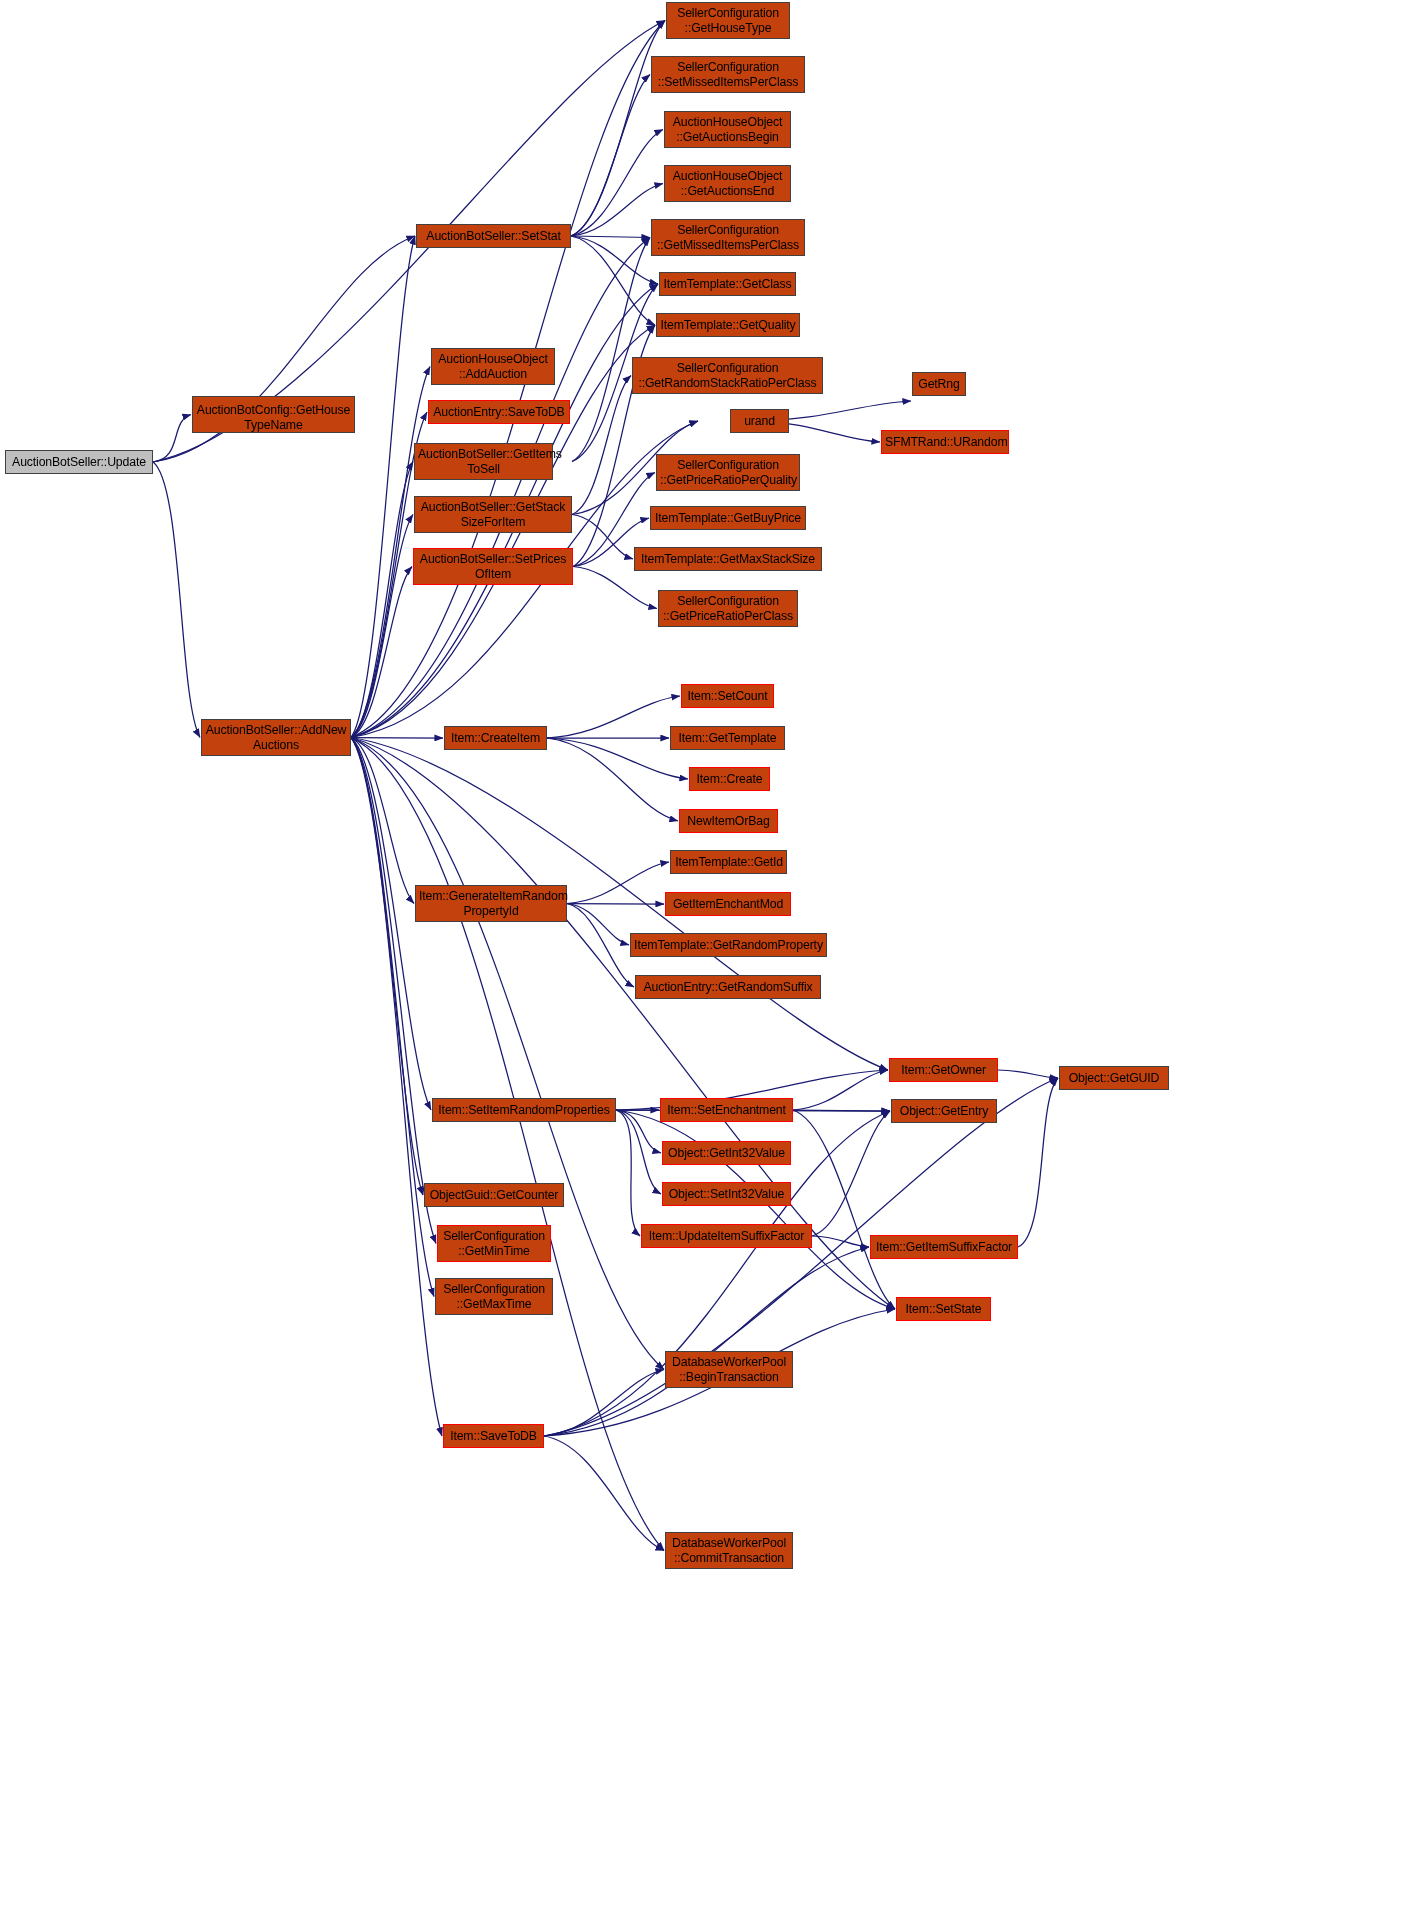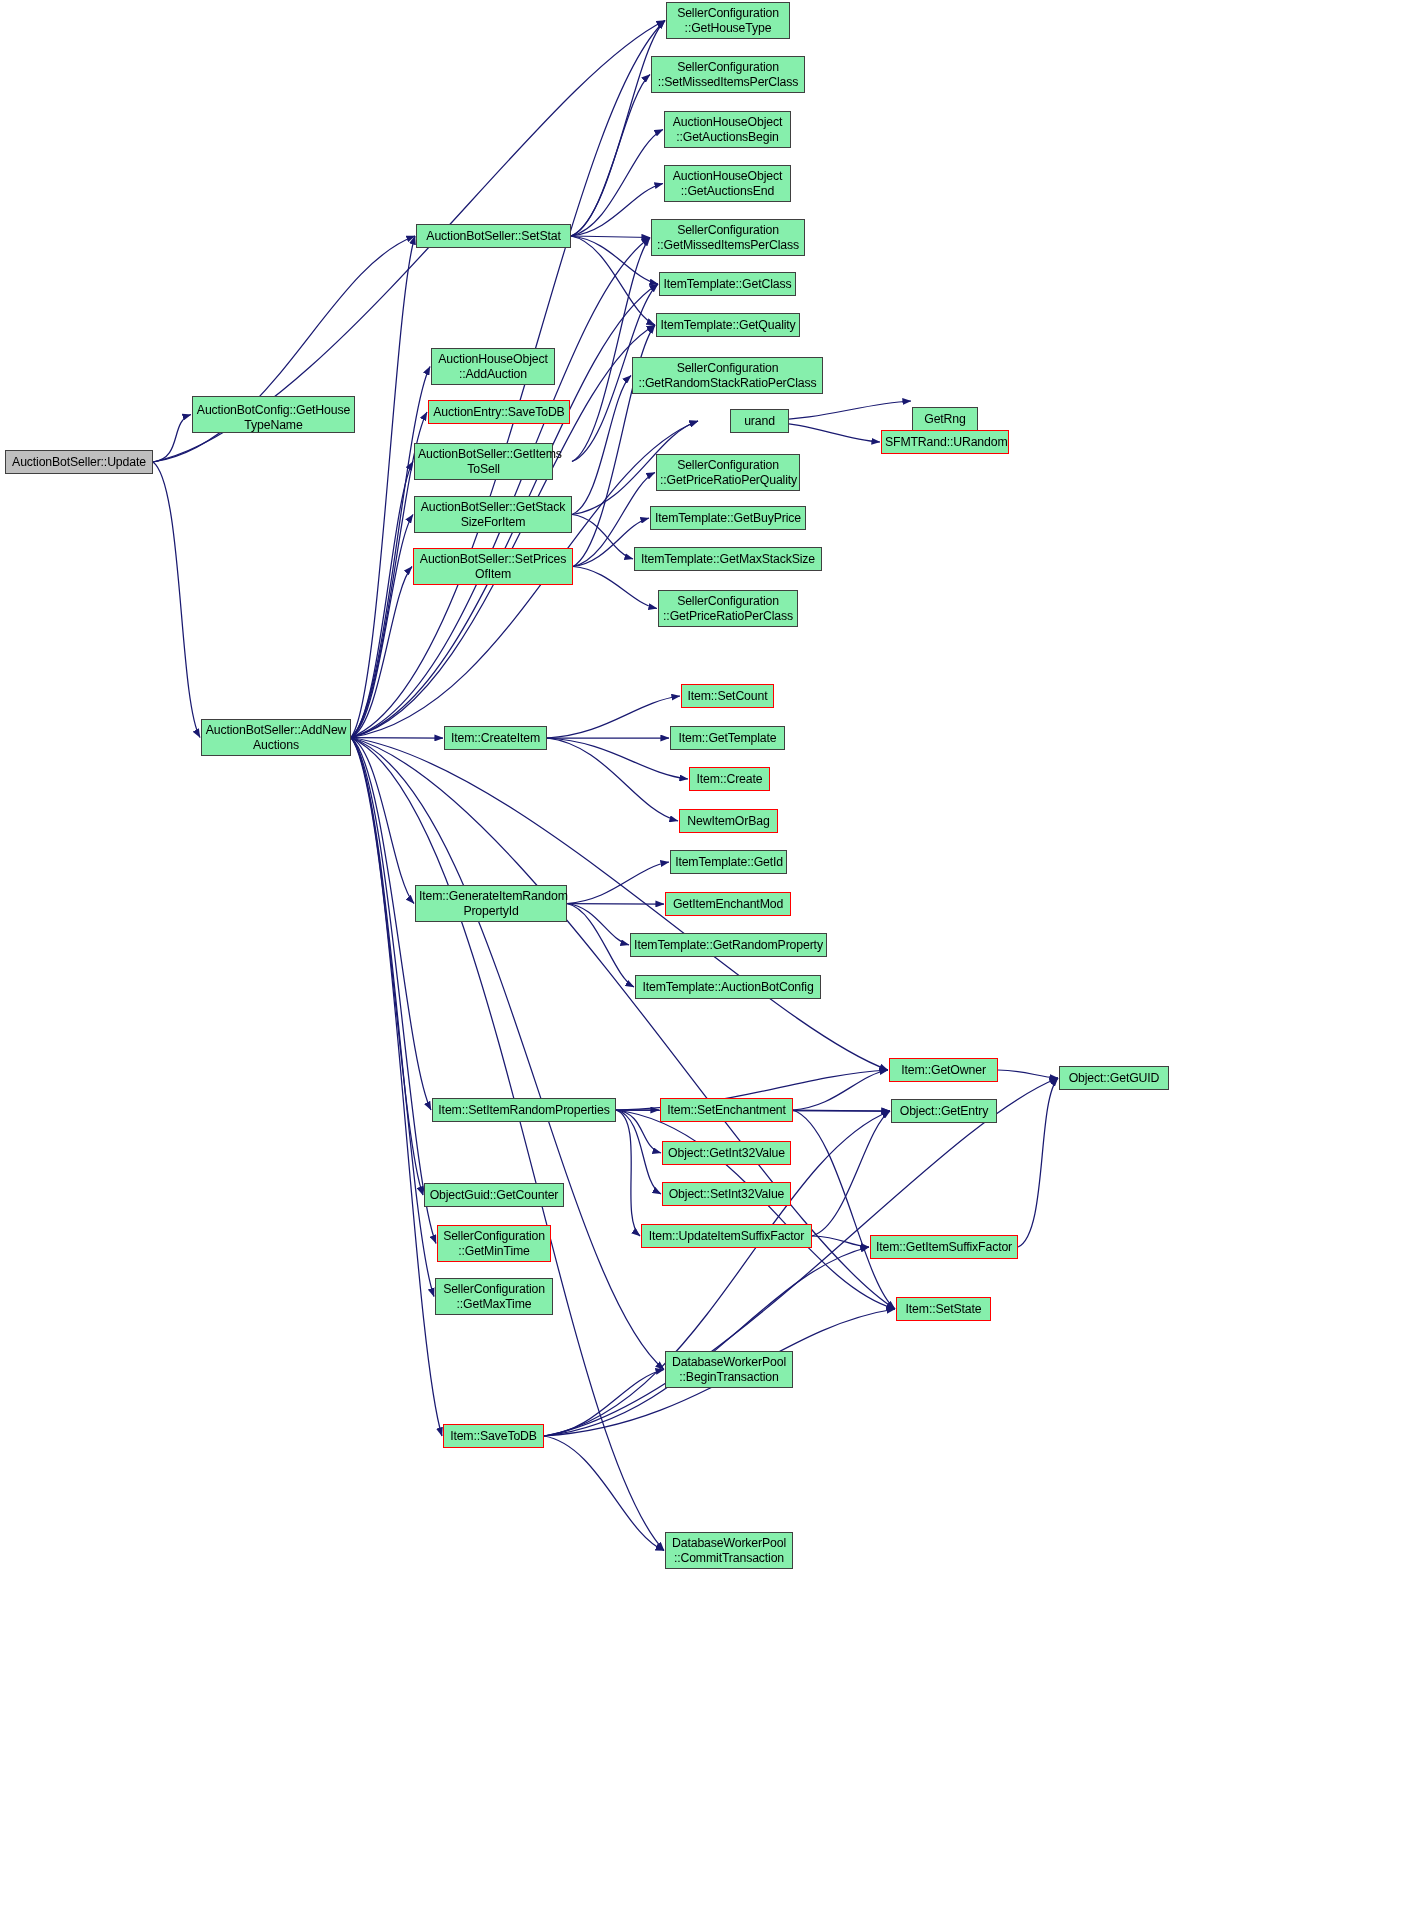--- a/index.html
+++ b/index.html
@@ -23,21 +23,21 @@
     height: 1913px;
     pointer-events: none;
   }
   .node {
     position: absolute;
     box-sizing: border-box;
     display: flex;
     align-items: center;
     justify-content: center;
     text-align: center;
-    background: #86efac;
+    background: #c2410c;
     border: 1px solid #404040;
     font-size: 12.3px;
     line-height: 14.5px;
     color: #000000;
     letter-spacing: -0.15px;
     padding: 0 3px;
     white-space: pre-line;
     z-index: 5;
   }
   .node.red {
@@ -162,39 +162,39 @@
 ::GetAuctionsBegin</span></div>
       <div class="node" style="left: 664px; top: 165px; width: 127px; height: 37px;"><span class="lbl">AuctionHouseObject
 ::GetAuctionsEnd</span></div>
       <div class="node" style="left: 651px; top: 219px; width: 154px; height: 37px;"><span class="lbl">SellerConfiguration
 ::GetMissedItemsPerClass</span></div>
       <div class="node" style="left: 659px; top: 272px; width: 137px; height: 24px;"><span class="lbl">ItemTemplate::GetClass</span></div>
       <div class="node" style="left: 656px; top: 313px; width: 144px; height: 24px;"><span class="lbl">ItemTemplate::GetQuality</span></div>
       <div class="node" style="left: 632px; top: 357px; width: 191px; height: 37px;"><span class="lbl">SellerConfiguration
 ::GetRandomStackRatioPerClass</span></div>
       <div class="node" style="left: 730px; top: 409px; width: 59px; height: 24px;"><span class="lbl">urand</span></div>
-      <div class="node" style="left: 912px; top: 407px; width: 66px; height: 24px;"><span class="lbl">GetRng</span></div>
+      <div class="node" style="left: 912px; top: 372px; width: 54px; height: 24px;"><span class="lbl">GetRng</span></div>
       <div class="node red" style="left: 881px; top: 430px; width: 128px; height: 24px;"><span class="lbl">SFMTRand::URandom</span></div>
       <div class="node" style="left: 656px; top: 454px; width: 144px; height: 37px;"><span class="lbl">SellerConfiguration
 ::GetPriceRatioPerQuality</span></div>
       <div class="node" style="left: 650px; top: 506px; width: 156px; height: 24px;"><span class="lbl">ItemTemplate::GetBuyPrice</span></div>
       <div class="node" style="left: 634px; top: 547px; width: 188px; height: 24px;"><span class="lbl">ItemTemplate::GetMaxStackSize</span></div>
       <div class="node" style="left: 658px; top: 590px; width: 140px; height: 37px;"><span class="lbl">SellerConfiguration
 ::GetPriceRatioPerClass</span></div>
       <div class="node" style="left: 444px; top: 726px; width: 103px; height: 24px;"><span class="lbl">Item::CreateItem</span></div>
       <div class="node red" style="left: 681px; top: 684px; width: 93px; height: 24px;"><span class="lbl">Item::SetCount</span></div>
       <div class="node" style="left: 670px; top: 726px; width: 115px; height: 24px;"><span class="lbl">Item::GetTemplate</span></div>
       <div class="node red" style="left: 689px; top: 767px; width: 81px; height: 24px;"><span class="lbl">Item::Create</span></div>
       <div class="node red" style="left: 679px; top: 809px; width: 99px; height: 24px;"><span class="lbl">NewItemOrBag</span></div>
       <div class="node" style="left: 415px; top: 885px; width: 152px; height: 37px;"><span class="lbl">Item::GenerateItemRandom
 PropertyId</span></div>
       <div class="node" style="left: 670px; top: 850px; width: 117px; height: 24px; text-align: right;"><span class="lbl">ItemTemplate::GetId</span></div>
       <div class="node red" style="left: 665px; top: 892px; width: 126px; height: 24px;"><span class="lbl">GetItemEnchantMod</span></div>
       <div class="node" style="left: 630px; top: 933px; width: 197px; height: 24px;"><span class="lbl">ItemTemplate::GetRandomProperty</span></div>
-      <div class="node" style="left: 635px; top: 975px; width: 186px; height: 24px;"><span class="lbl">ItemTemplate::AuctionBotConfig</span></div>
+      <div class="node" style="left: 635px; top: 975px; width: 186px; height: 24px;"><span class="lbl">AuctionEntry::GetRandomSuffix</span></div>
       <div class="node" style="left: 432px; top: 1098px; width: 184px; height: 24px;"><span class="lbl">Item::SetItemRandomProperties</span></div>
       <div class="node red" style="left: 660px; top: 1098px; width: 133px; height: 24px;"><span class="lbl">Item::SetEnchantment</span></div>
       <div class="node red" style="left: 662px; top: 1141px; width: 129px; height: 24px;"><span class="lbl">Object::GetInt32Value</span></div>
       <div class="node red" style="left: 662px; top: 1182px; width: 129px; height: 24px;"><span class="lbl">Object::SetInt32Value</span></div>
       <div class="node red" style="left: 641px; top: 1224px; width: 171px; height: 24px;"><span class="lbl">Item::UpdateItemSuffixFactor</span></div>
       <div class="node" style="left: 424px; top: 1183px; width: 140px; height: 24px;"><span class="lbl">ObjectGuid::GetCounter</span></div>
       <div class="node red" style="left: 437px; top: 1225px; width: 114px; height: 37px;"><span class="lbl">SellerConfiguration
 ::GetMinTime</span></div>
       <div class="node" style="left: 435px; top: 1278px; width: 118px; height: 37px;"><span class="lbl">SellerConfiguration
 ::GetMaxTime</span></div>

